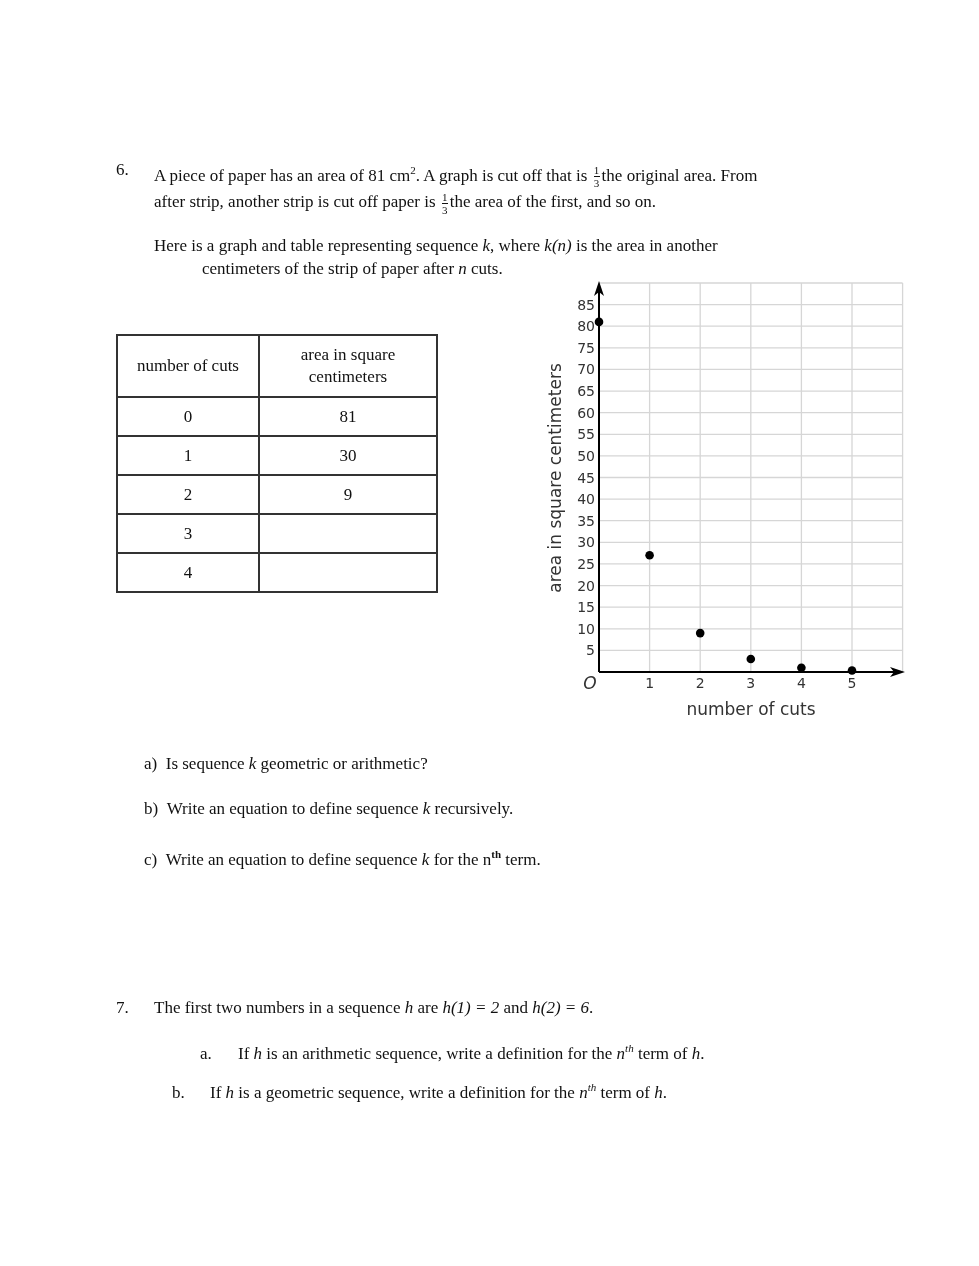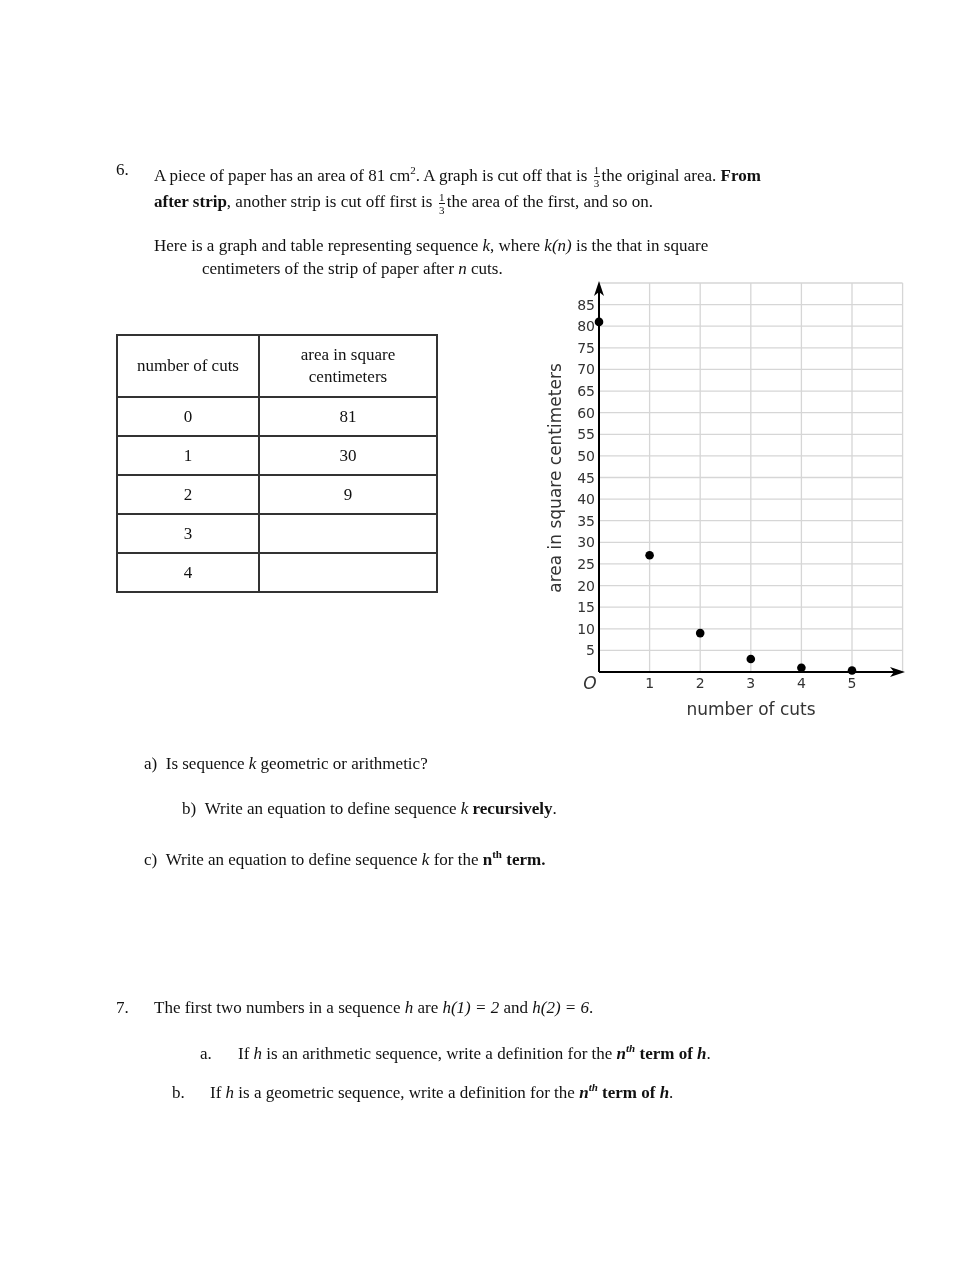--- a/index.html
+++ b/index.html
@@ -1,20 +1,20 @@
 <!DOCTYPE html>
 <html><head>
 <meta charset="utf-8">
 <style>
   html, body { margin: 0; padding: 0; background: #ffffff; }
   body { width: 979px; height: 1266px; position: relative; overflow: hidden;
          font-family: "DejaVu Serif", "Liberation Serif", serif; color: #111; }
   .abs { position: absolute; }
   .txt { font-size: 17px; line-height: 22px; white-space: nowrap; font-family: "Liberation Serif", "DejaVu Serif", serif; }
-  b { font-weight: bold; }
+  b { font-weight: normal; }
   i.m { font-style: italic; }
   .frac { display: inline-block; vertical-align: middle; text-align: center; font-size: 11px; line-height: 10px; margin: 0 2px; }
   .frac span { display: block; }
   .frac .bar { border-top: 1px solid #111; width: 6px; margin: 1px auto; height: 0; }
   table.seq { position: absolute; left: 116px; top: 334px; border-collapse: collapse; font-family: "Liberation Serif", serif; font-size: 17px; }
   table.seq td, table.seq th { border: 2px solid #333; text-align: center; font-weight: normal; padding: 0; }
   table.seq th { height: 60px; line-height: 22px; vertical-align: middle; }
   table.seq td { height: 37px; }
   .col1 { width: 140px; }
   .col2 { width: 176px; }
@@ -23,25 +23,25 @@
 </head>
 <body>
 
 <div class="abs txt" style="left:116px; top:159px;">6.</div>
 <div class="abs txt" style="left:154px; top:159px;">
   <span>A piece of paper has an area of 81 cm</span><sup style="font-size:11px">2</sup><span>. A graph is cut off that is</span>
   <span class="frac"><span>1</span><span class="bar"></span><span>3</span></span><span>the original area.</span>
   <b>From</b>
 </div>
 <div class="abs txt" style="left:154px; top:191px;">
-  <b>after strip</b><span>, another strip is cut off first is</span>
+  <b>after strip</b><span>, another strip is cut off paper is</span>
   <span class="frac"><span>1</span><span class="bar"></span><span>3</span></span><span>the area of the first, and so on.</span>
 </div>
 <div class="abs txt" style="left:154px; top:235px;">
-  <span>Here is a graph and table representing sequence</span> <i class="m">k</i><span>, where</span> <i class="m">k(n)</i> <span>is the that in square</span>
+  <span>Here is a graph and table representing sequence</span> <i class="m">k</i><span>, where</span> <i class="m">k(n)</i> <span>is the area in another</span>
 </div>
 <div class="abs txt" style="left:154px; top:258px;margin-left:48px;">
   <span>centimeters of the strip of paper after</span> <i class="m">n</i> <span>cuts.</span>
 </div>
 
 <table class="seq">
   <tbody>
       <tr>
     <th class="col1">number of cuts</th>
     <th class="col2"><span style="display:inline-block; width:130px; white-space:normal;">area in square centimeters</span></th>
@@ -137,21 +137,21 @@
       <circle cx="852" cy="670.5607" r="4.3" fill="#000000"></circle>
     </g>
   <text id="origin" x="590" y="689" font-size="17" font-style="italic" text-anchor="middle" fill="#333">O</text>
   <text id="xlabel" x="751" y="715" font-size="17" text-anchor="middle" fill="#333">number of cuts</text>
   <text id="ylabel" x="0" y="0" font-size="17" text-anchor="middle" fill="#333" transform="translate(561,478) rotate(-90)">area in square centimeters</text>
 </svg>
 
 <div class="abs txt" style="left:144px; top:753px;">
   <span>a)</span>&nbsp;&nbsp;<span>Is sequence</span> <i class="m">k</i> <span>geometric or arithmetic?</span>
 </div>
-<div class="abs txt" style="left:144px; top:798px;margin-left:38px;">
+<div class="abs txt" style="left:144px; top:798px;">
   <span>b)</span>&nbsp;&nbsp;<span>Write an equation to define sequence</span> <i class="m">k</i> <b>recursively</b><span>.</span>
 </div>
 <div class="abs txt" style="left:144px; top:843px;">
   <span>c)</span>&nbsp;&nbsp;<span>Write an equation to define sequence</span> <i class="m">k</i> <span>for the</span> <b>n</b><sup style="font-size:11px; font-weight:bold">th</sup> <b>term.</b>
 </div>
 
 <div class="abs txt" style="left:116px; top:997px;">7.</div>
 <div class="abs txt" style="left:154px; top:997px;">
   <span>The first two numbers in a sequence</span> <i class="m">h</i> <span>are</span> <i class="m">h(1) = 2</i> <span>and</span> <i class="m">h(2) = 6</i><span>.</span>
 </div>

